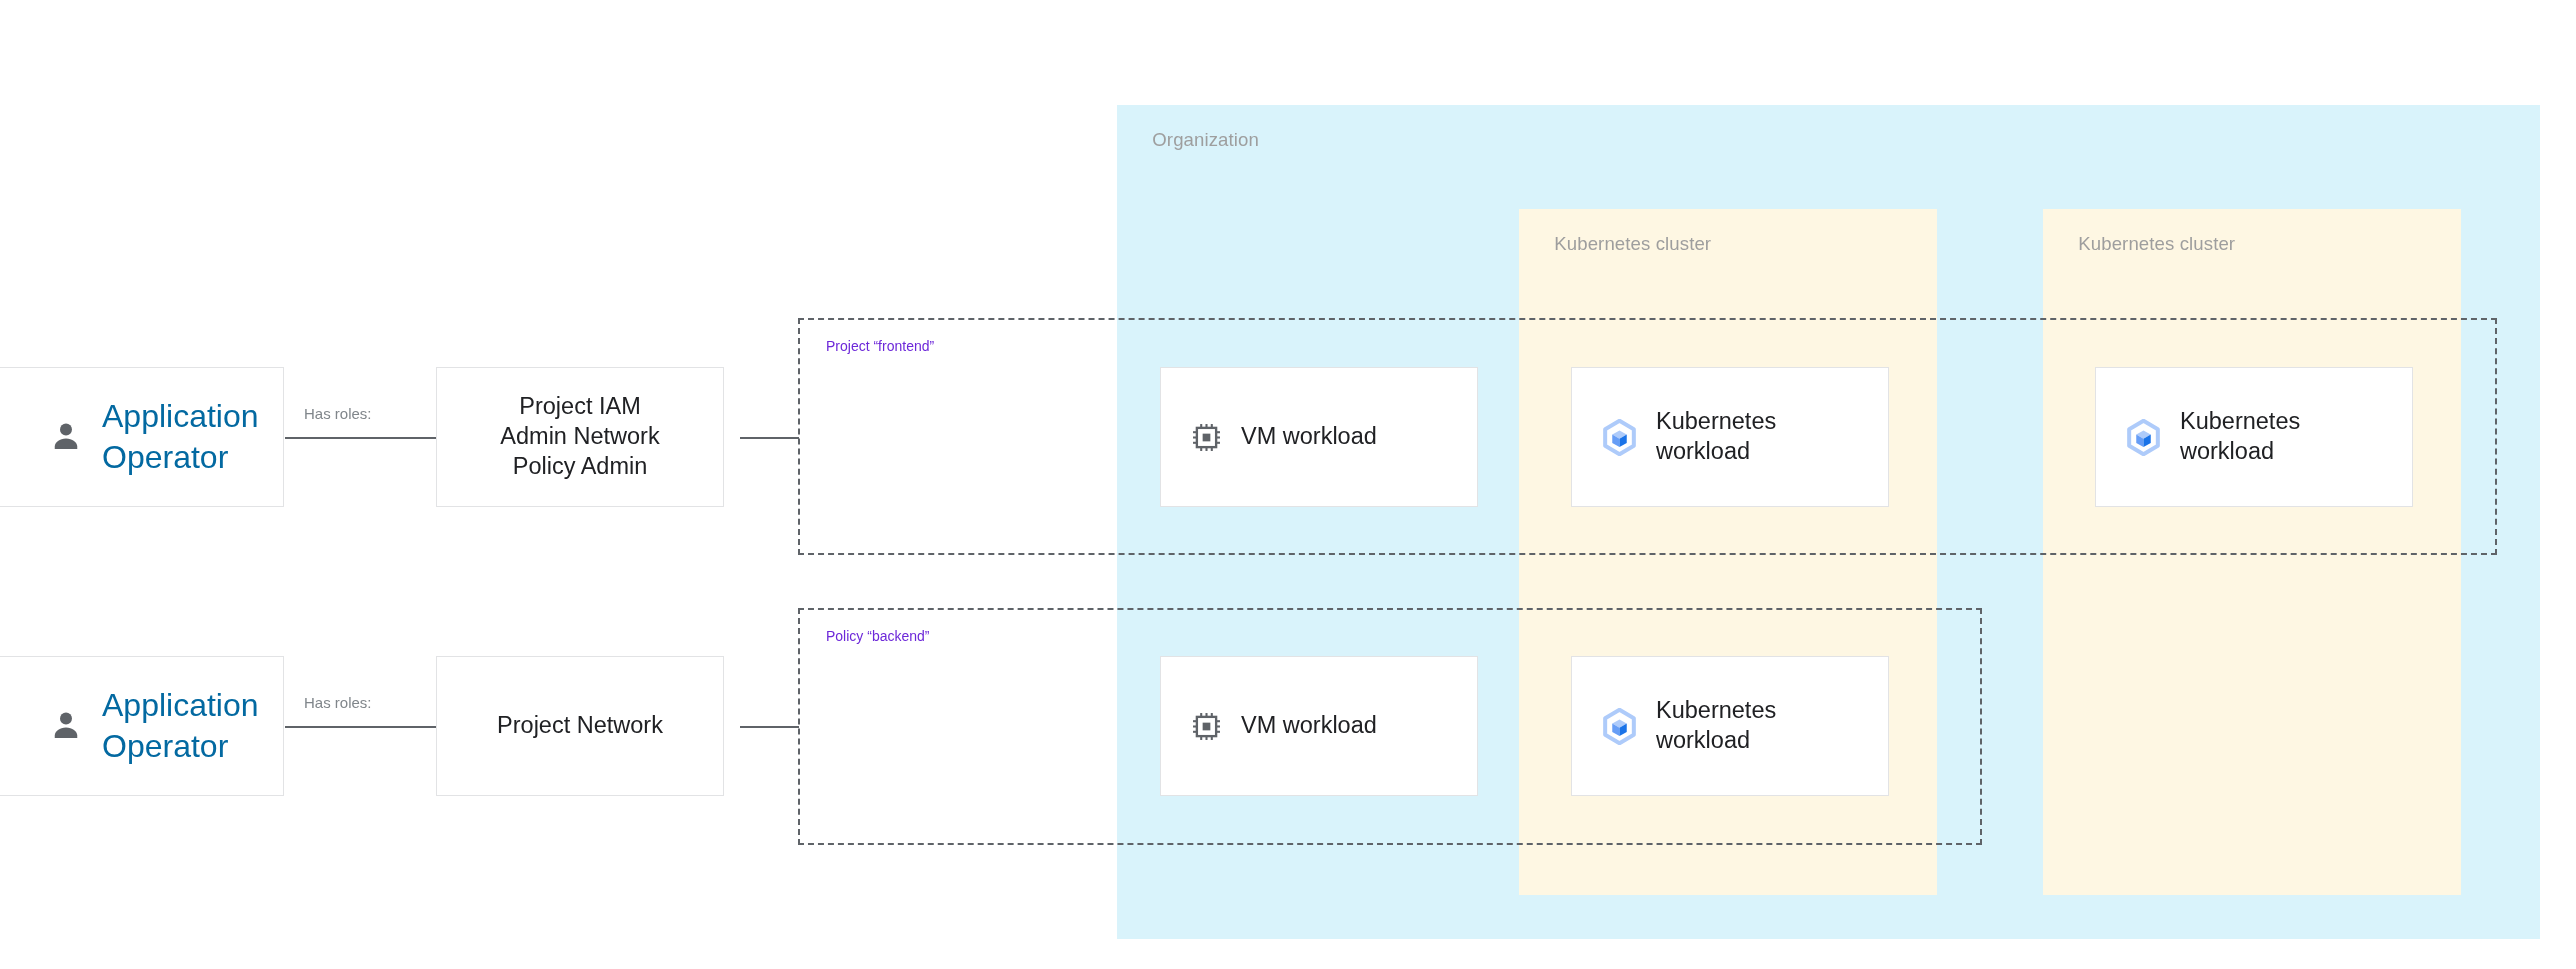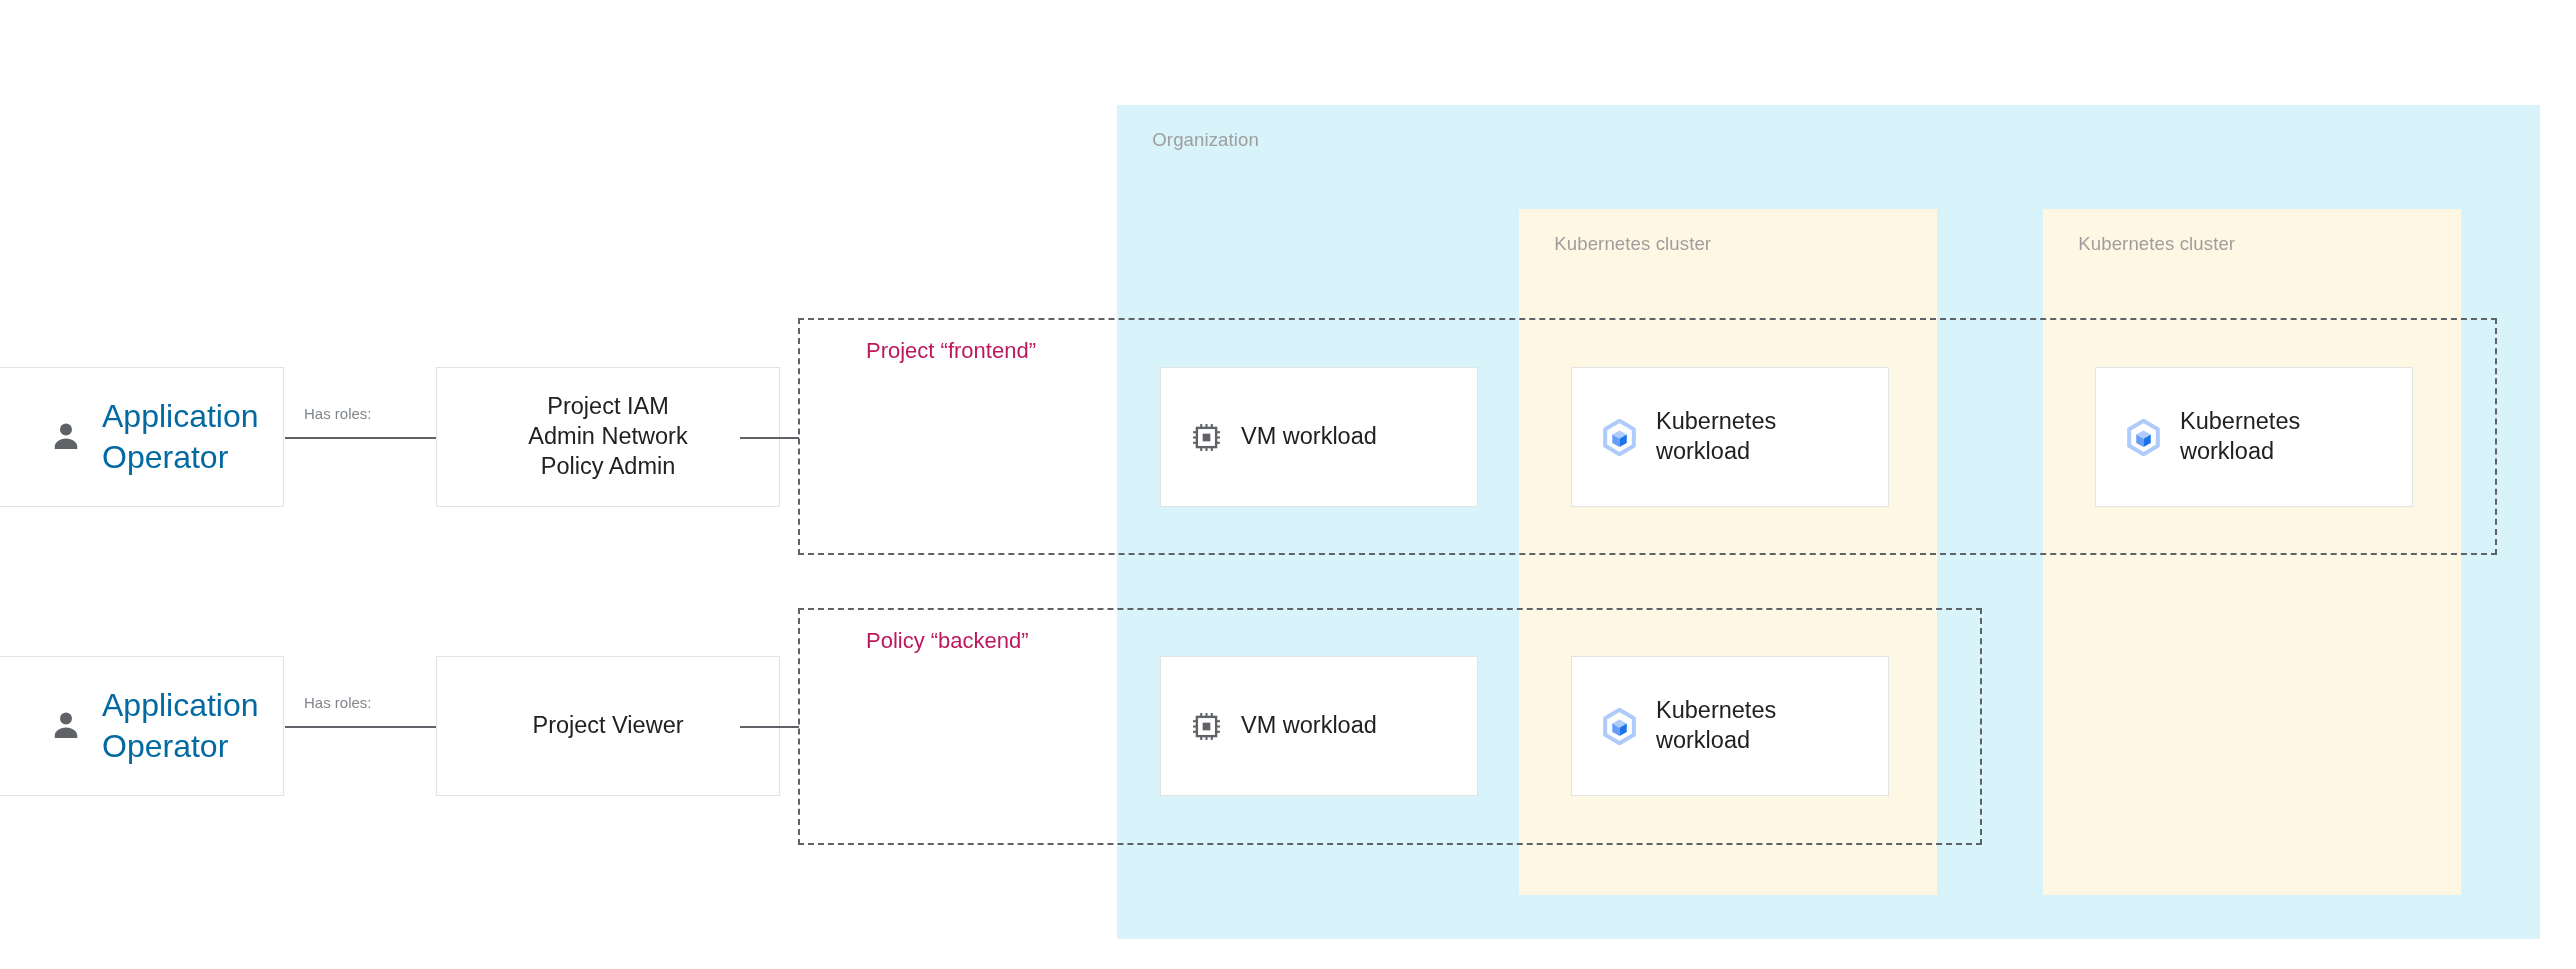--- a/index.html
+++ b/index.html
@@ -67,45 +67,44 @@
   .project-backend {
     left: 798px;
     top: 608px;
     width: 1184px;
     height: 237px;
   }
   .project-label {
     position: absolute;
     left: 26px;
     top: 18px;
-    font-size: 22px;
-    color: #be185d;
+    font-size: 14px;
+    color: #6d28d9;
     white-space: nowrap;
-    margin-left: 40px;
   }
 
   
   .card {
     position: absolute;
     box-sizing: border-box;
     background: #ffffff;
     border: 1.4px solid #e2e3e5;
     display: flex;
     align-items: center;
     justify-content: center;
   }
   .card-actor {
     left: -14px;
     width: 298px;
     height: 140px;
     padding-left: 25px;
   }
   .card-role {
     left: 436px;
-    width: 344px;
+    width: 288px;
     height: 140px;
   }
   .row-1 { top: 367px; }
   .row-2 { top: 656px; }
 
   .actor-inner {
     display: flex;
     align-items: center;
     gap: 18px;
   }
@@ -231,21 +230,21 @@
         <path d="M12 13c-4.2 0-7.5 2.6-7.5 5.4V20h15v-1.6C19.5 15.6 16.2 13 12 13z" fill="#5f6368"></path>
       </svg>
       <span class="actor-label">Application Operator</span>
     </div>
   </div>
 
   <div class="connector conn-a2"></div>
   <span class="conn-label conn-label-2">Has roles:</span>
 
   <div class="card card-role row-2">
-    <span class="role-label">Project Viewer</span>
+    <span class="role-label">Project Network</span>
   </div>
 
   <div class="connector conn-b2"></div>
 
   <div class="card-workload wl-vm-1">
     <div class="workload-inner">
       <svg class="icon" width="33" height="33" viewBox="0 0 24 24" aria-hidden="true">
         <rect x="5" y="5" width="14" height="14" fill="none" stroke="#5f6368" stroke-width="1.7"></rect>
         <rect x="9.2" y="9.2" width="5.6" height="5.6" fill="#5f6368"></rect>
         <g fill="#5f6368">

